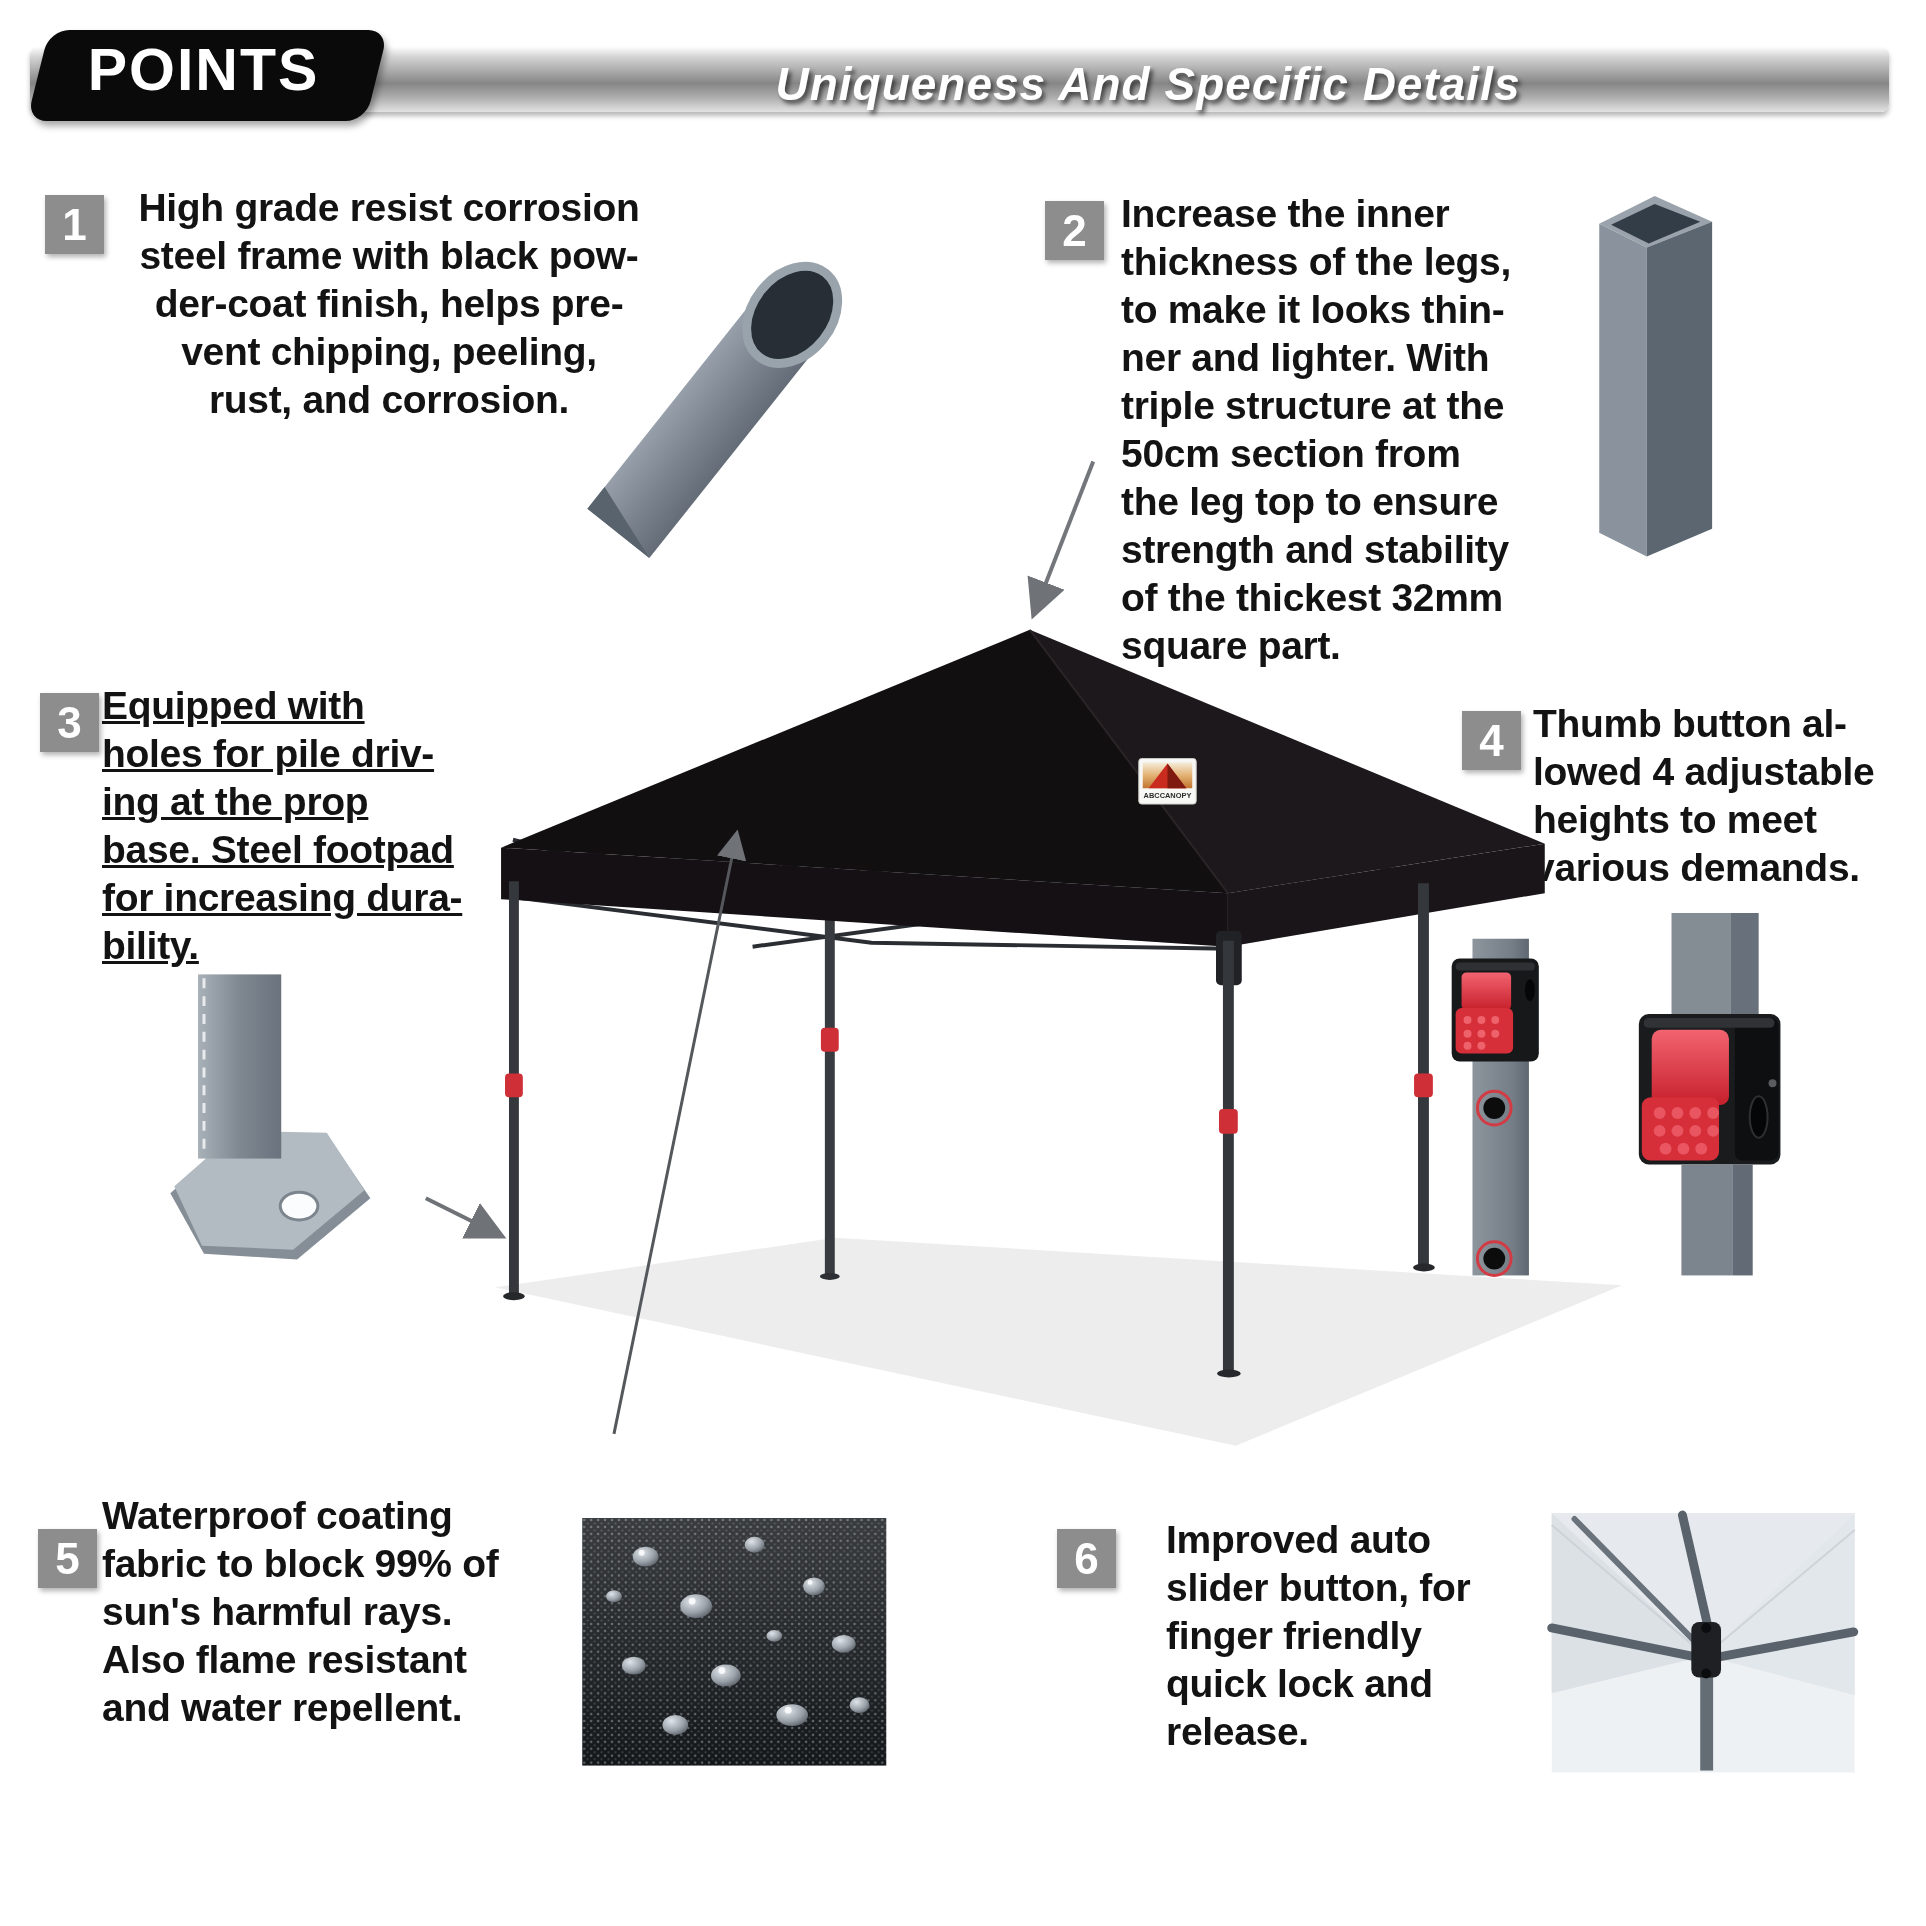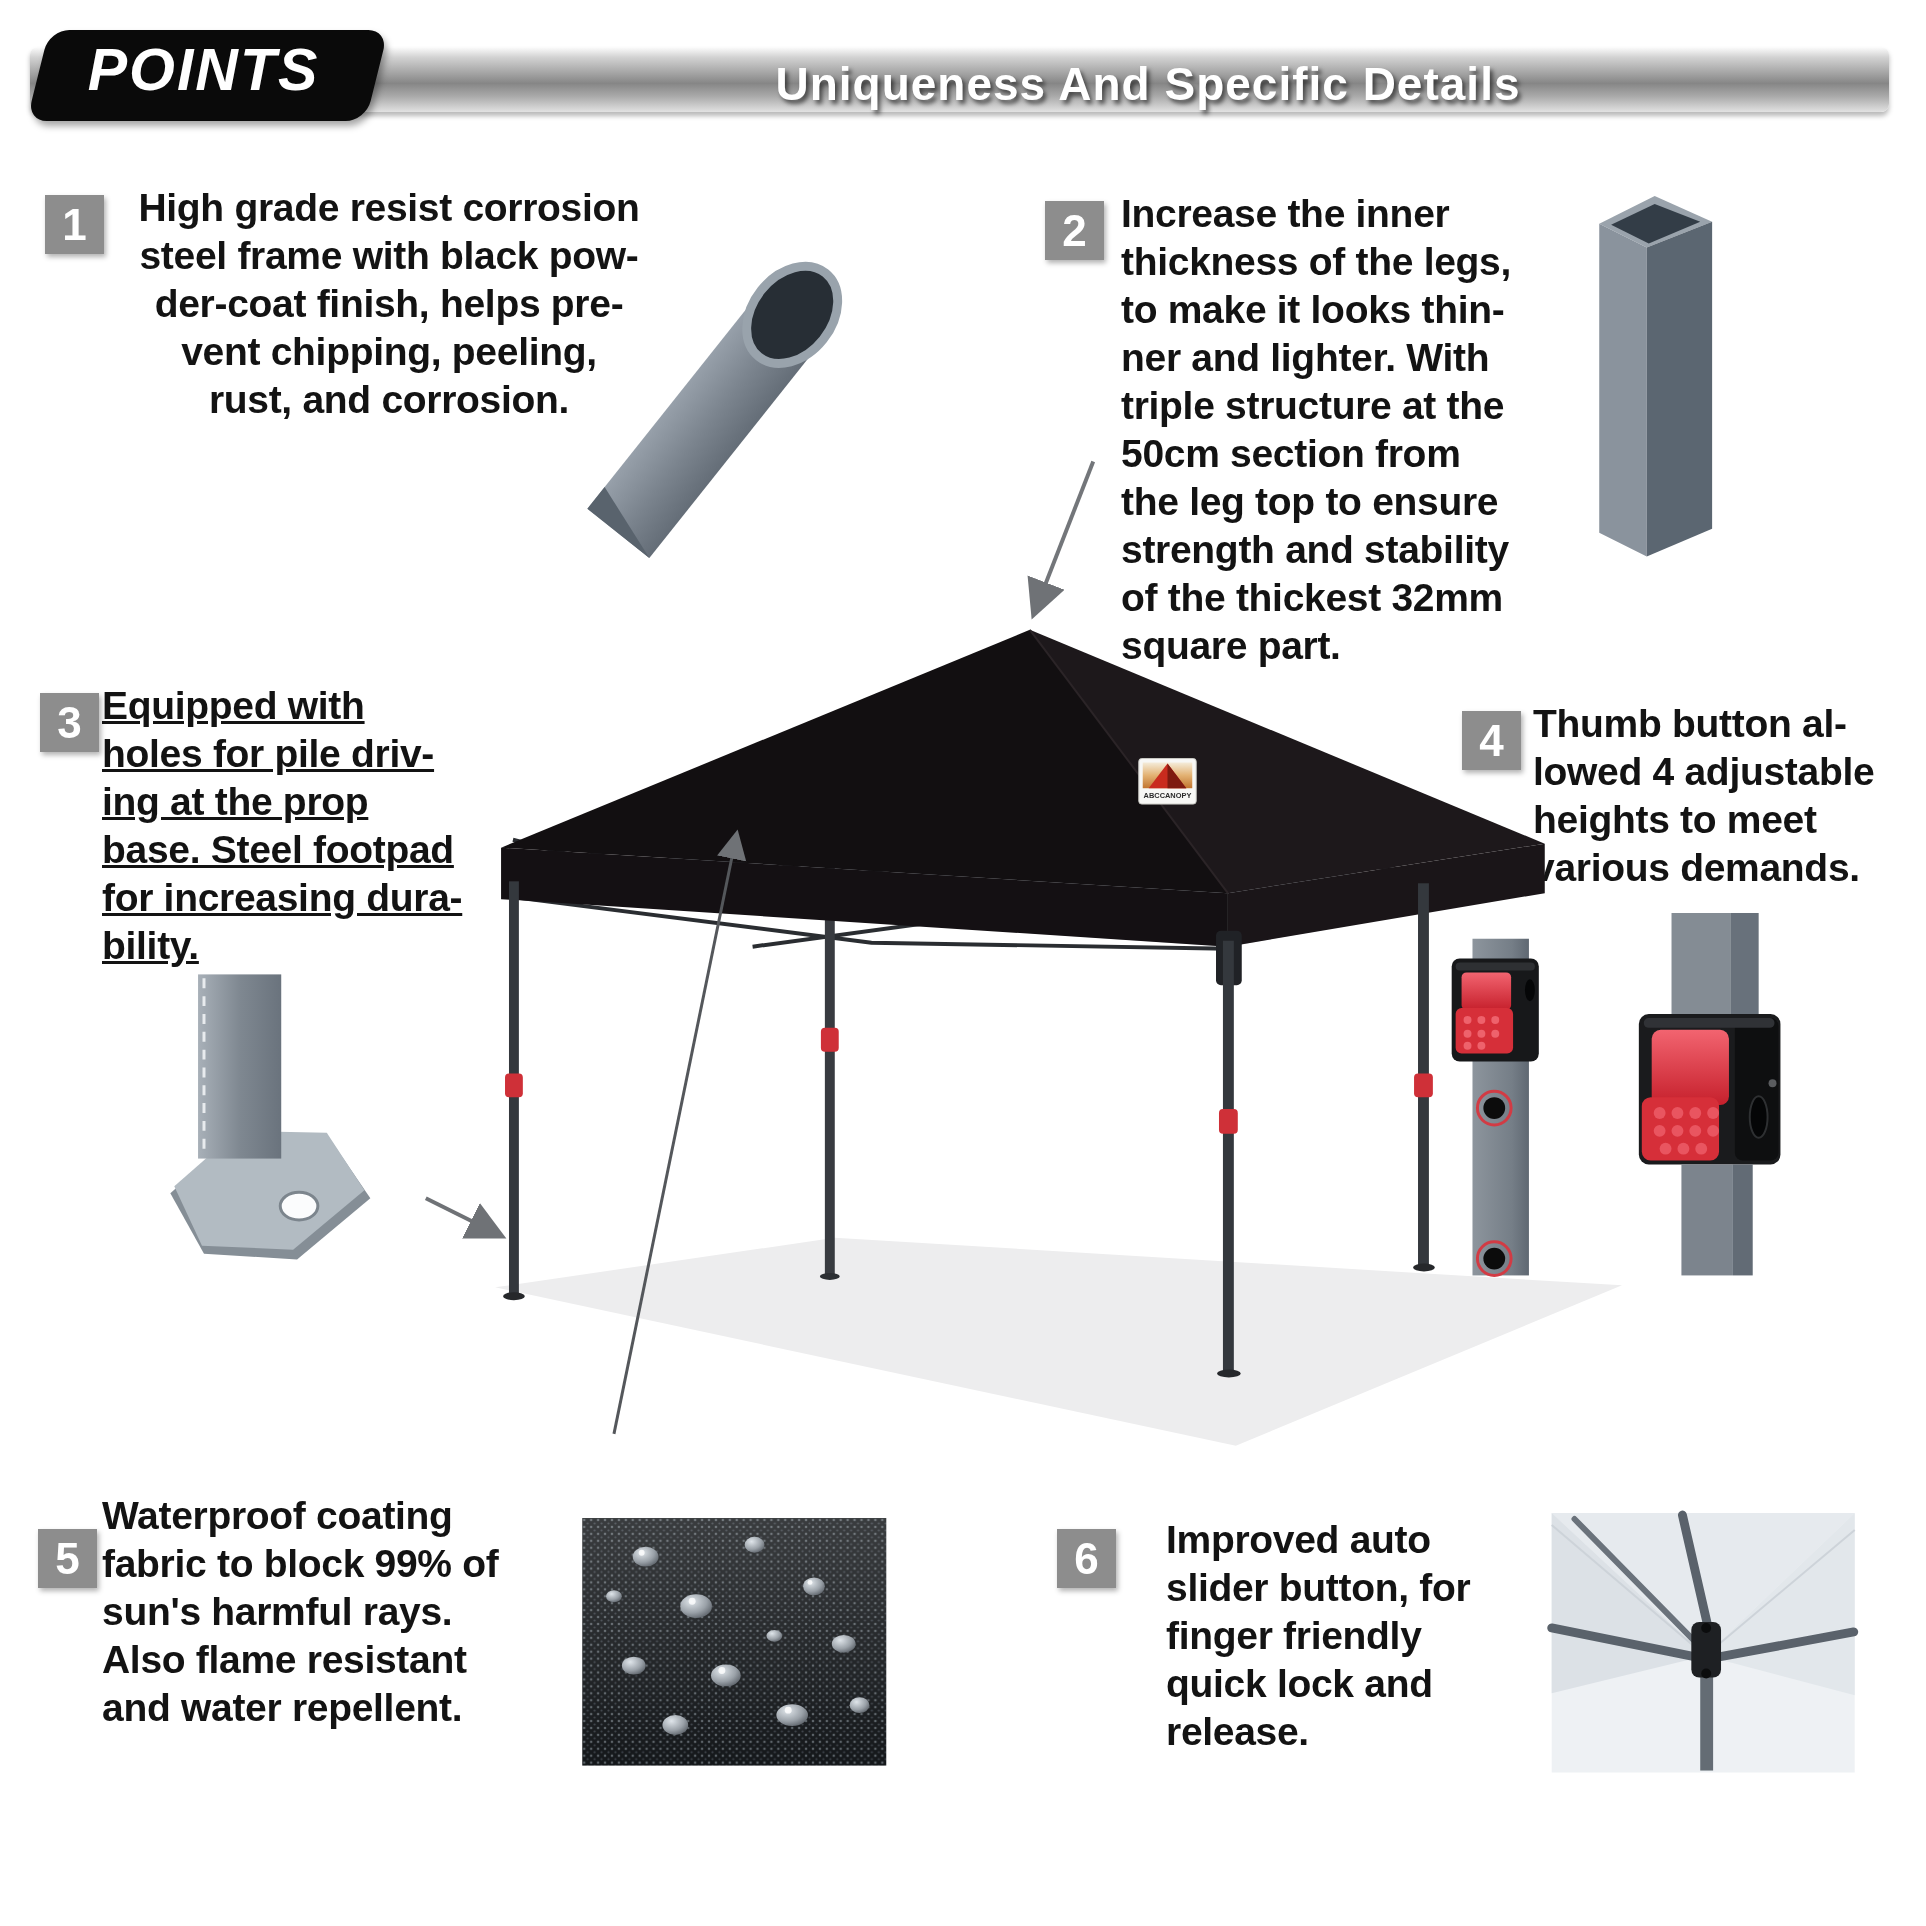--- a/index.html
+++ b/index.html
@@ -7,23 +7,23 @@
          font-family:"Liberation Sans",sans-serif;overflow:hidden;}
 
   
   .hdr-bar{position:absolute;left:30px;top:47px;width:1859px;height:65px;border-radius:8px;
            background:linear-gradient(180deg,#fdfdfd 0%,#d2d2d2 16%,#9d9d9d 44%,#868686 56%,
                       #aaaaaa 76%,#e2e2e2 100%);
            box-shadow:0 4px 5px rgba(0,0,0,0.28);}
   .hdr-badge{position:absolute;left:38px;top:30px;width:339px;height:91px;background:#0a0a0a;
              border-radius:20px;transform:skewX(-14deg);box-shadow:4px 5px 7px rgba(0,0,0,0.35);}
   .hdr-badge-label{position:absolute;left:40px;top:36px;width:327px;text-align:center;
-                   font-size:59px;font-weight:bold;font-style:italic;color:#ffffff;letter-spacing:2px;}
+                   font-size:59px;font-weight:bold;color:#ffffff;letter-spacing:2px;}
   .hdr-title{position:absolute;left:653px;top:57px;width:990px;text-align:center;font-size:46px;
-             font-weight:bold;color:#ffffff;letter-spacing:1px;
+             font-weight:bold;font-style:italic;color:#ffffff;letter-spacing:1px;
              text-shadow:3px 4px 4px rgba(0,0,0,0.55);}
 
   
   .badge{position:absolute;width:59px;height:59px;background:#8d8d8d;color:#ffffff;
          font-weight:bold;font-size:44px;display:flex;align-items:center;justify-content:center;
          box-shadow:2px 3px 5px rgba(0,0,0,0.3);}
   .ptext{position:absolute;font-weight:bold;font-size:39px;line-height:48px;color:#131313;
          white-space:pre-line;letter-spacing:-0.3px;}
   .b1{left:45px;top:195px;}   .t1{left:102px;top:184px;width:574px;text-align:center;}
   .b2{left:1045px;top:201px;} .t2{left:1121px;top:190px;width:505px;}

